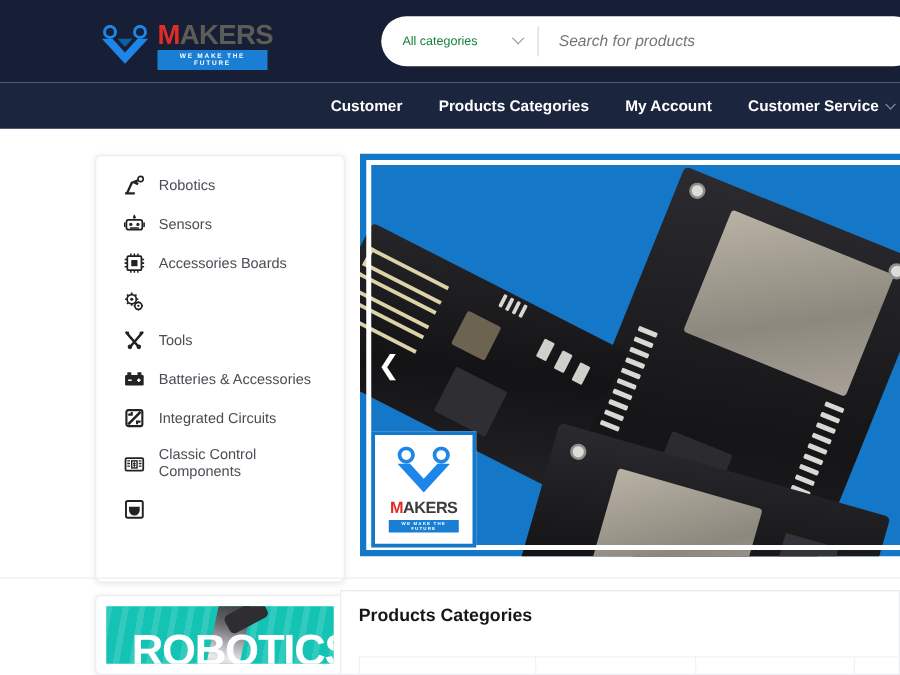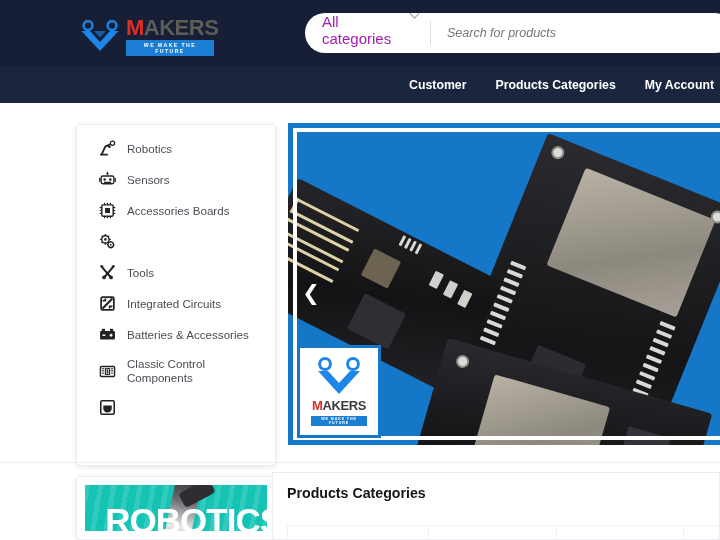--- a/index.html
+++ b/index.html
@@ -31,23 +31,23 @@
     padding: 2px 3px 1.5px 3px; margin-top: 1px; width: 88px; text-align: center;
   }
 
   .searchbar {
     position: absolute; left: 305px; top: 13px;
     width: 430px; height: 40px;
     background: #ffffff; border-radius: 20px;
     display: flex; align-items: center;
   }
   .search-cat {
-    display: flex; justify-content: space-between;
+    display: flex; align-items: center; justify-content: space-between;
     width: 125px; padding-left: 17px; padding-right: 12px;
-    font-size: 15px; color: #a21caf;
+    font-size: 10px; color: #15803d;
     height: 100%;
   }
   .search-divider { width: 1px; height: 24px; background: #dcdce0; }
   .search-input {
     flex: 1; border: 0; outline: 0;
     padding-left: 16px; font-size: 12.5px;
     font-family: "Liberation Sans", sans-serif;
     font-style: italic; color: #9a9aa2; background: transparent;
   }
   .chev {
@@ -237,20 +237,24 @@
   <div class="nav-inner">
     <div class="nav-item">
       <span>Customer</span>
     </div>
     <div class="nav-item">
       <span>Products Categories</span>
     </div>
     <div class="nav-item">
       <span>My Account</span>
     </div>
+    <div class="nav-item">
+      <span>Customer Service</span>
+      <span class="nav-chev"></span>
+    </div>
   </div>
 </div>
 
 <div class="sidebar">
 
   <div class="cat-item">
     <svg class="cat-ico" viewBox="0 0 24 24">
       <circle cx="19" cy="4.5" r="3" fill="none" stroke="#222" stroke-width="1.8"></circle>
       <path d="M4 20 L9 9 L16 6" fill="none" stroke="#222" stroke-width="2.6" stroke-linecap="round"></path>
       <path d="M1.5 19.5 h11 v2.5 h-11 z" fill="#222"></path>
@@ -299,36 +303,36 @@
       <path d="M2 2 l4 0 0 4 z" fill="#222"></path>
       <path d="M22 2 l-4 0 0 4 z" fill="#222"></path>
       <circle cx="17" cy="19" r="2.6" fill="#222"></circle>
       <circle cx="7" cy="19" r="2.6" fill="#222"></circle>
     </svg>
     <span class="cat-label">Tools</span>
   </div>
 
   <div class="cat-item">
     <svg class="cat-ico" viewBox="0 0 24 24">
-      <rect x="3" y="3" width="18" height="18" rx="2" fill="none" stroke="#222" stroke-width="2.4"></rect>
-      <path d="M5 19 L19 5" stroke="#222" stroke-width="3"></path>
-      <path d="M5 8 h4 v-3 M19 16 h-4 v3" stroke="#222" stroke-width="2.4" fill="none"></path>
-    </svg>
-    <span class="cat-label">Integrated Circuits</span>
-  </div>
-
-  <div class="cat-item">
-    <svg class="cat-ico" viewBox="0 0 24 24">
       <rect x="1.5" y="7" width="21" height="12" rx="1.5" fill="#222"></rect>
       <rect x="4" y="4" width="4.5" height="3" fill="#222"></rect>
       <rect x="15.5" y="4" width="4.5" height="3" fill="#222"></rect>
       <path d="M5 13 h4" stroke="#fff" stroke-width="1.9"></path>
       <path d="M17 11 v4 M15 13 h4" stroke="#fff" stroke-width="1.9"></path>
     </svg>
     <span class="cat-label">Batteries &amp; Accessories</span>
+  </div>
+
+  <div class="cat-item">
+    <svg class="cat-ico" viewBox="0 0 24 24">
+      <rect x="3" y="3" width="18" height="18" rx="2" fill="none" stroke="#222" stroke-width="2.4"></rect>
+      <path d="M5 19 L19 5" stroke="#222" stroke-width="3"></path>
+      <path d="M5 8 h4 v-3 M19 16 h-4 v3" stroke="#222" stroke-width="2.4" fill="none"></path>
+    </svg>
+    <span class="cat-label">Integrated Circuits</span>
   </div>
 
   <div class="cat-item">
     <svg class="cat-ico" viewBox="0 0 24 24">
       <rect x="2" y="5" width="20" height="14" rx="1.5" fill="none" stroke="#222" stroke-width="2"></rect>
       <rect x="9" y="8" width="6" height="8" fill="none" stroke="#222" stroke-width="1.6"></rect>
       <path d="M12 9 v6 M10.5 11 h3 M10.5 13 h3" stroke="#222" stroke-width="1.2"></path>
       <path d="M4 8 h3 M4 11 h3 M4 14 h3 M17 8 h3 M17 11 h3 M17 14 h3" stroke="#222" stroke-width="1.5"></path>
     </svg>
     <span class="cat-label">Classic Control Components</span>

